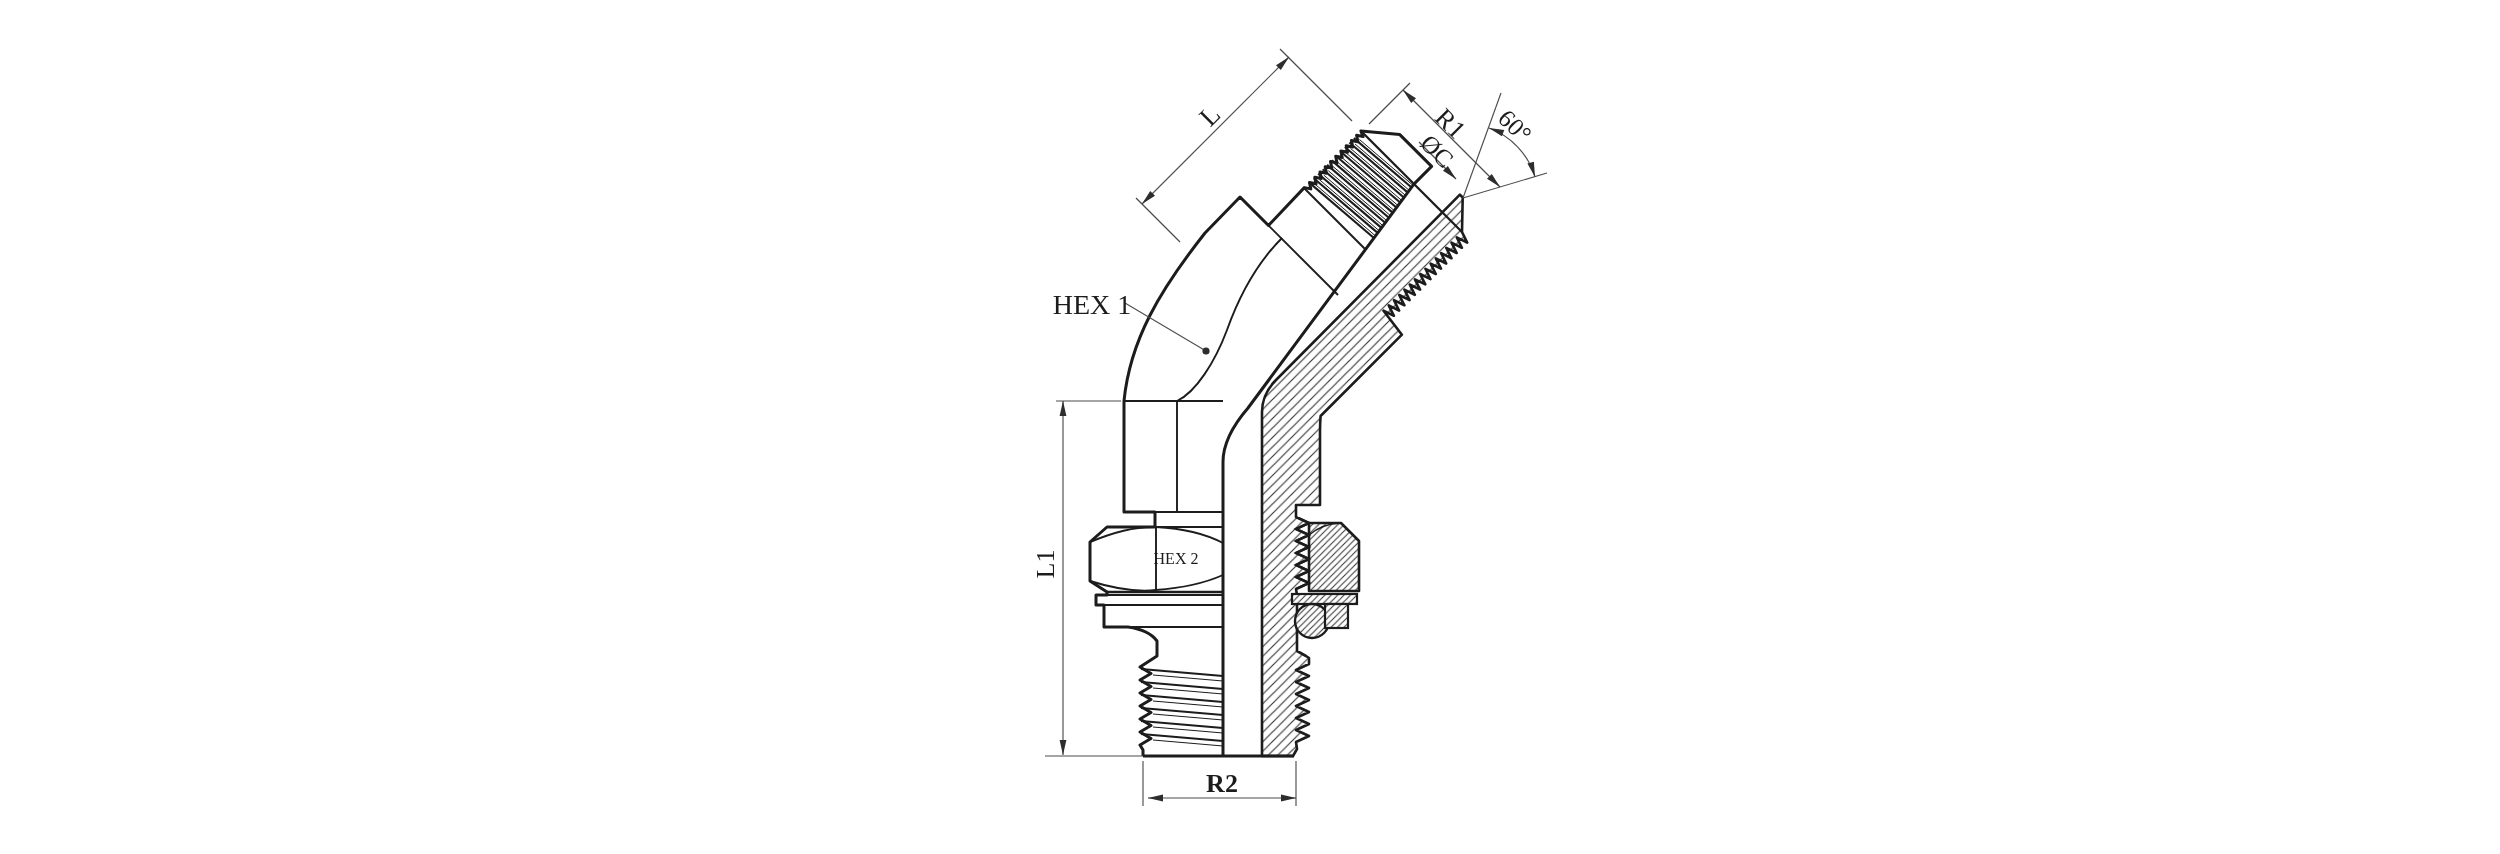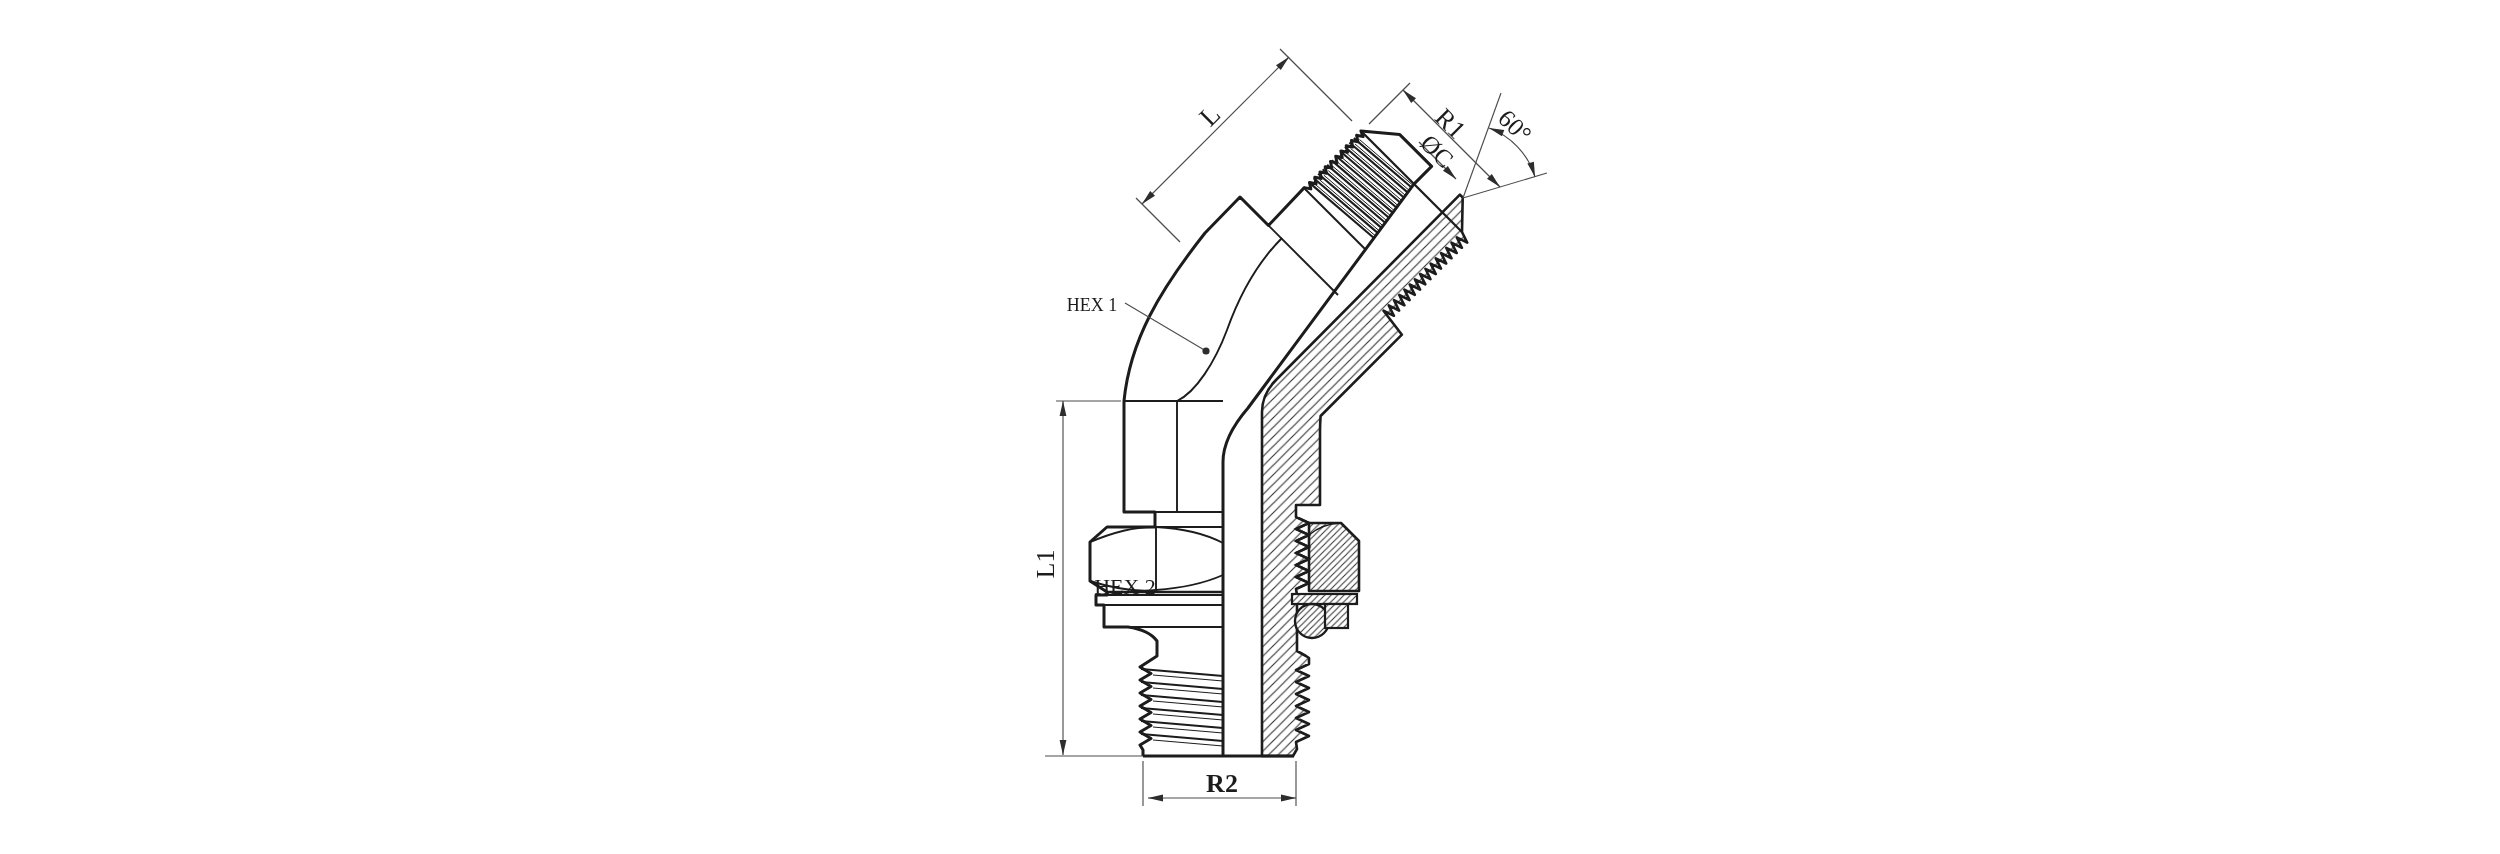--- a/index.html
+++ b/index.html
@@ -8,22 +8,22 @@
   #drawing-svg{position:absolute;left:0;top:0;}
   .lbl{position:absolute;color:#1c1c1c;white-space:nowrap;transform:translate(-50%,-50%);
        font-family:"Liberation Serif","DejaVu Serif",serif;line-height:1;}
   .r45{transform:translate(-50%,-50%) rotate(45deg);}
   .rm45{transform:translate(-50%,-50%) rotate(-45deg);}
   .rm90{transform:translate(-50%,-50%) rotate(-90deg);}
   #lbl-l   {left:1210px;top:116px;font-size:27px;}
   #lbl-r1  {left:1450px;top:124px;font-size:26px;}
   #lbl-oc  {left:1437px;top:151px;font-size:25px;}
   #lbl-60  {left:1515px;top:126px;font-size:25px;}
-  #lbl-hex1{left:1092px;top:305px;font-size:18px;}
-  #lbl-hex2{left:1125px;top:559px;font-size:22px;margin-top:28px;}
+  #lbl-hex1{left:1092px;top:305px;font-size:28px;}
+  #lbl-hex2{left:1176px;top:559px;font-size:16px;}
   #lbl-l1  {left:1046px;top:564px;font-size:26px;}
   #lbl-r2  {left:1222px;top:784px;font-size:26px;font-weight:bold;}
 </style>
 </head>
 <body>
 
 <div id="stage">
 
   <svg id="drawing-svg" width="2500" height="854" viewBox="0 0 2500 854" xmlns="http://www.w3.org/2000/svg">
     <defs>

